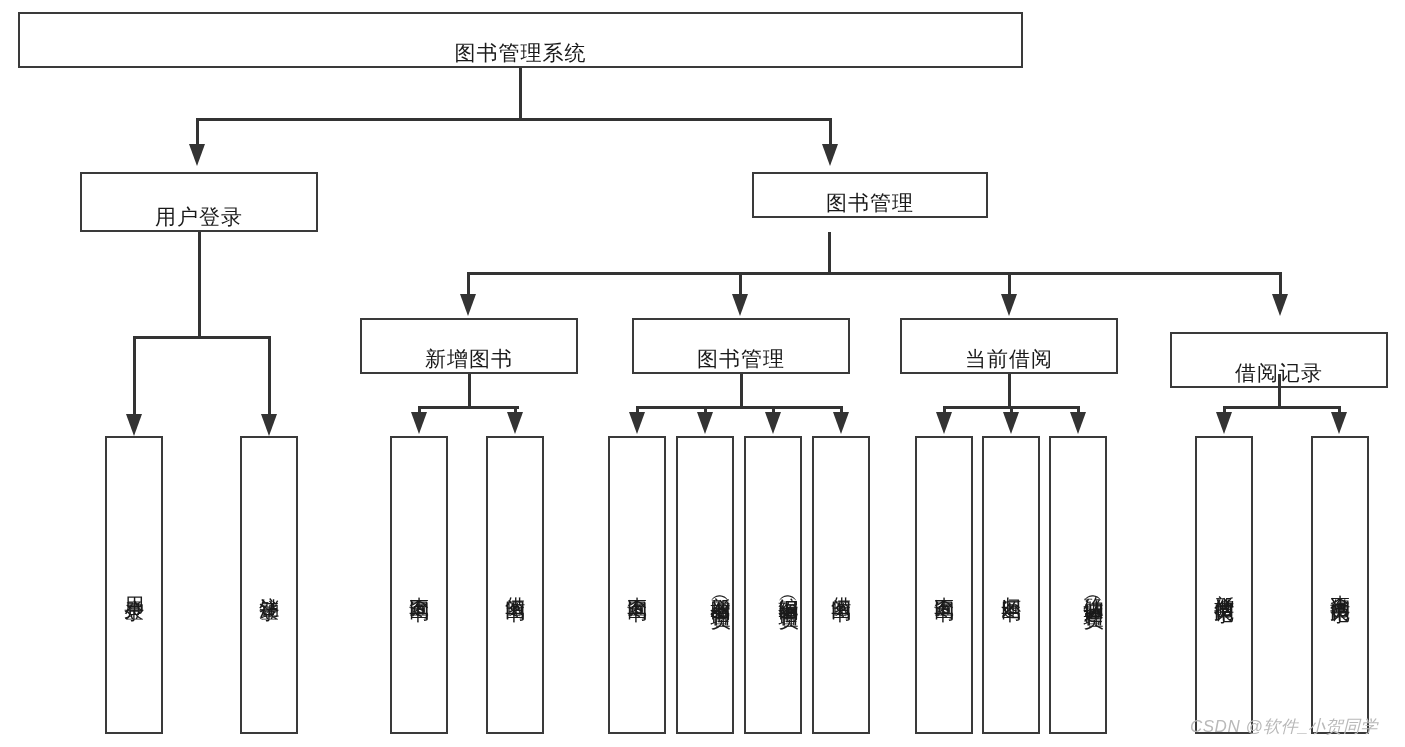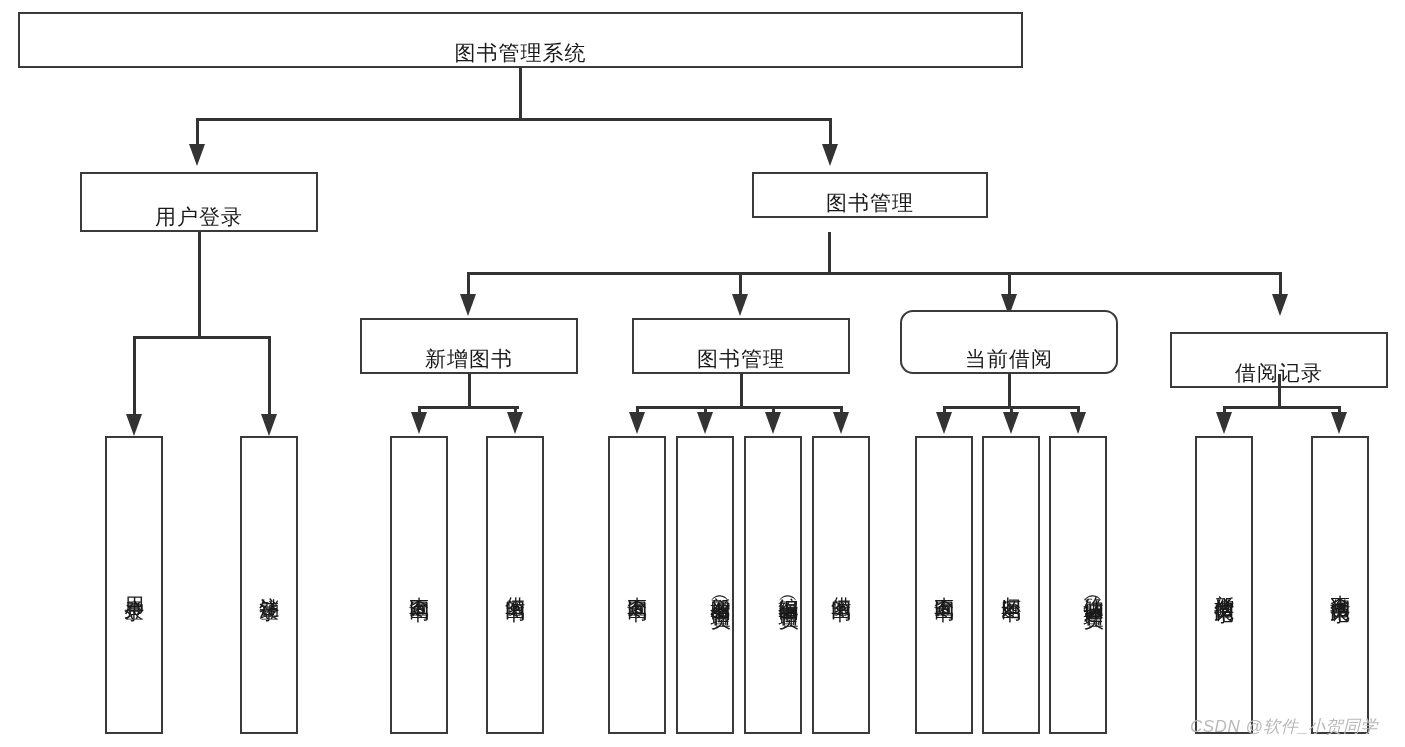--- a/index.html
+++ b/index.html
@@ -114,21 +114,21 @@
   <div class="arrow" style="left:1001px; top:294px;"></div>
   <div class="conn v" style="left:1279px; top:272px; width:2.6px; height:24px;"></div>
   <div class="arrow" style="left:1272px; top:294px;"></div>
 
   <div class="node horiz" style="left:360px; top:318px; width:218px; height:56px;">
     <span class="lbl">新增图书</span>
   </div>
   <div class="node horiz" style="left:632px; top:318px; width:218px; height:56px;">
     <span class="lbl">图书管理</span>
   </div>
-  <div class="node horiz" style="left:900px; top:310px; width:218px; height:64px;border-radius:13px;">
+  <div class="node horiz" style="left:900px; top:318px; width:218px; height:56px;">
     <span class="lbl">当前借阅</span>
   </div>
   <div class="node horiz" style="left:1170px; top:332px; width:218px; height:56px;">
     <span class="lbl">借阅记录</span>
   </div>
 
   <div class="conn v" style="left:468px; top:374px; width:2.6px; height:32px;"></div>
   <div class="conn h" style="left:418px; top:406px; width:101px; height:2.6px;"></div>
   <div class="conn v" style="left:418px; top:406px; width:2.6px; height:10px;"></div>
   <div class="arrow" style="left:411px; top:412px;"></div>

